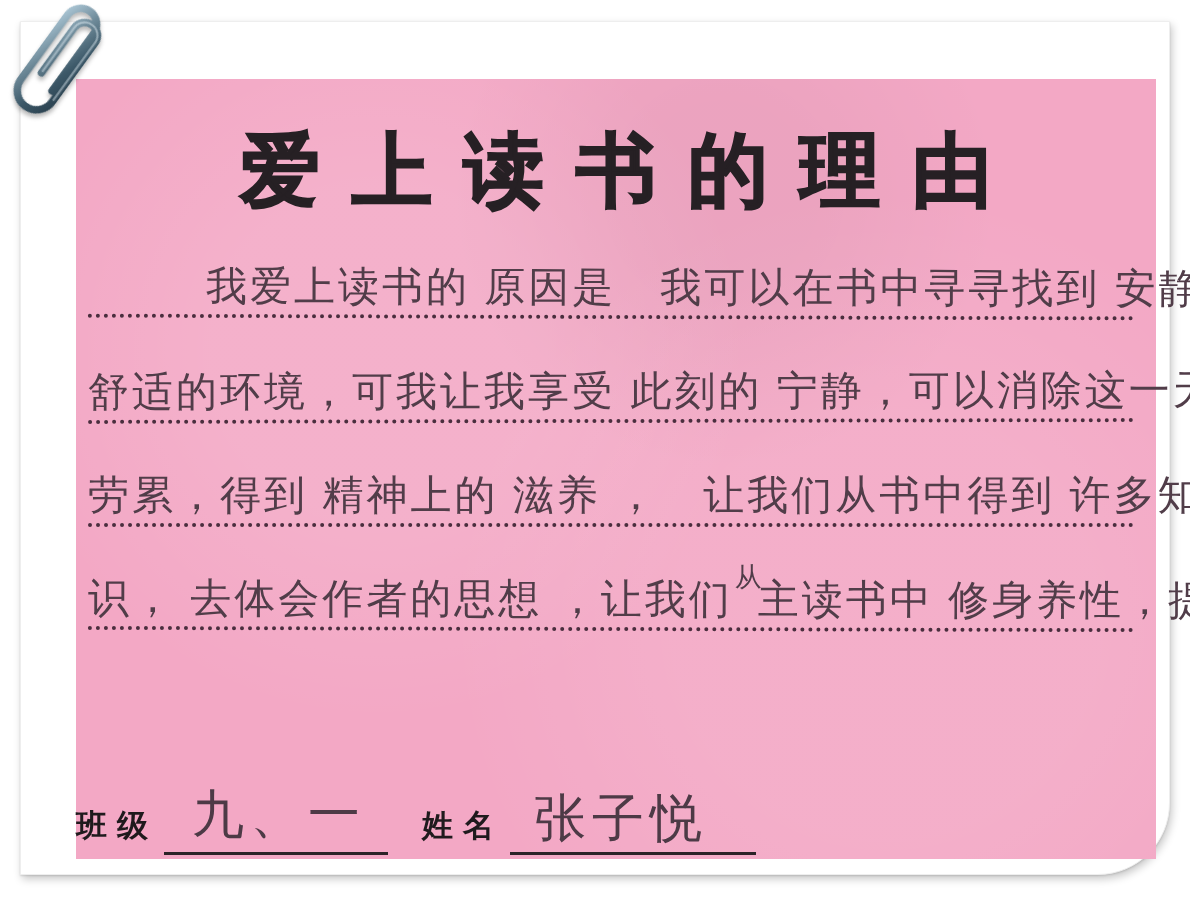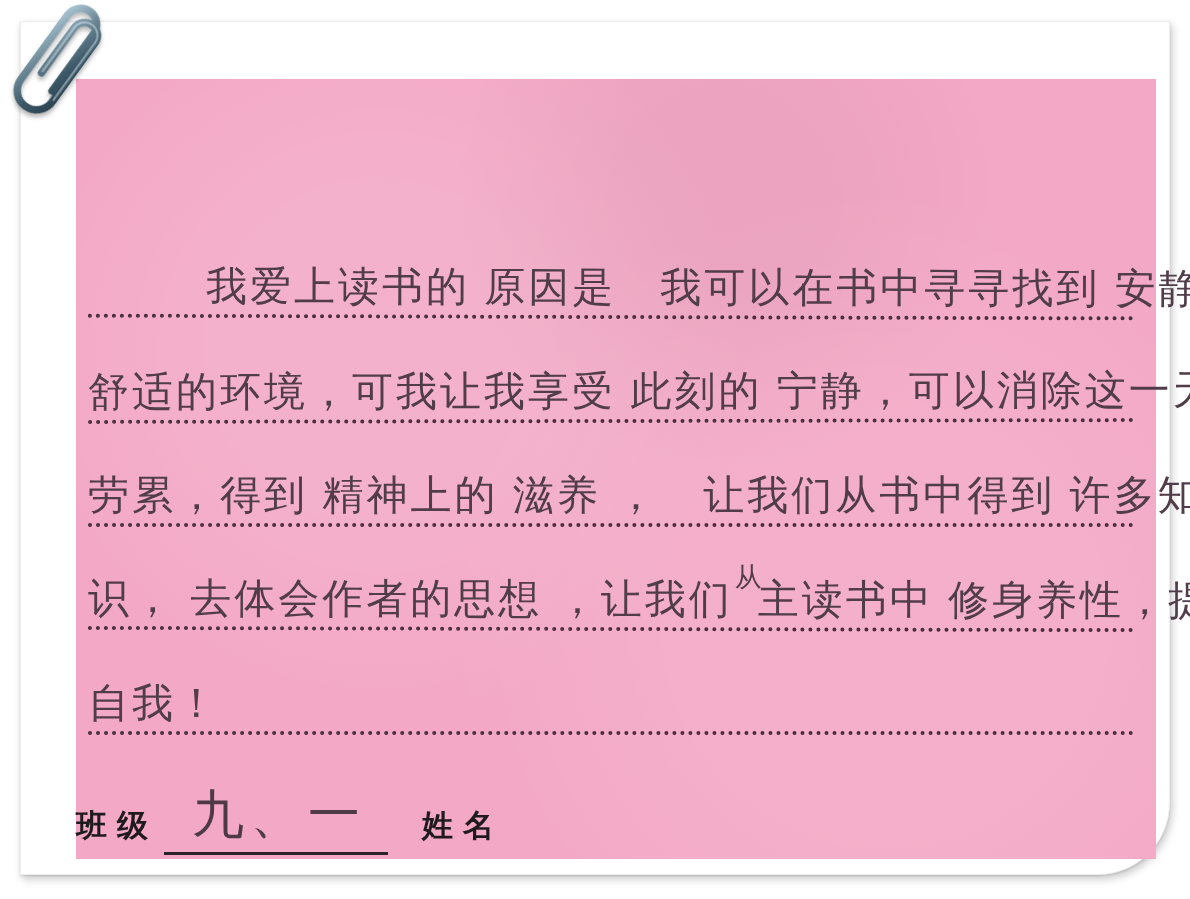--- a/index.html
+++ b/index.html
@@ -99,48 +99,49 @@
     transform-origin:50% 50%;
     filter:drop-shadow(2px 3px 2px rgba(0,0,0,0.28));
   }
 </style>
 </head>
 <body>
 
 <div class="photo-frame">
   <div class="pink-card">
 
+    <div class="card-title">爱上读书的理由</div>
 
     <div class="lines">
       <div class="line-row indent">
         <span>我爱上读书的 原因是　我可以在书中寻寻找到 安静和</span>
       </div>
       <div class="line-row">
         <span>舒适的环境，可我让我享受 此刻的 宁静，可以消除这一天的</span>
       </div>
       <div class="line-row">
         <span>劳累，得到 精神上的 滋养 ，　让我们从书中得到 许多知</span>
       </div>
       <div class="line-row">
         <span>识， 去体会作者的思想 ，让我们</span>
           <span class="insert-above">从</span>
           <span>主读书中 修身养性，提高</span>
       </div>
-      <div class="line-row">
-        <span>自我！</span>
-      </div>
     </div>
 
     <div class="footer-fields">
       <span class="field-label">班级</span>
       <span class="field-line class-line">
         <span class="field-value">九、一</span>
       </span>
       <span class="field-gap"></span>
       <span class="field-label">姓名</span>
+      <span class="field-line name-line">
+        <span class="field-value">张子悦</span>
+      </span>
     </div>
 
   </div>
 </div>
 
 <svg class="paperclip" viewBox="0 0 60 140" xmlns="http://www.w3.org/2000/svg">
   <defs>
     <linearGradient id="clipGrad" x1="0" y1="0" x2="1" y2="1">
       <stop offset="0" stop-color="#a9c4d3"></stop>
       <stop offset="0.35" stop-color="#6d8998"></stop>

